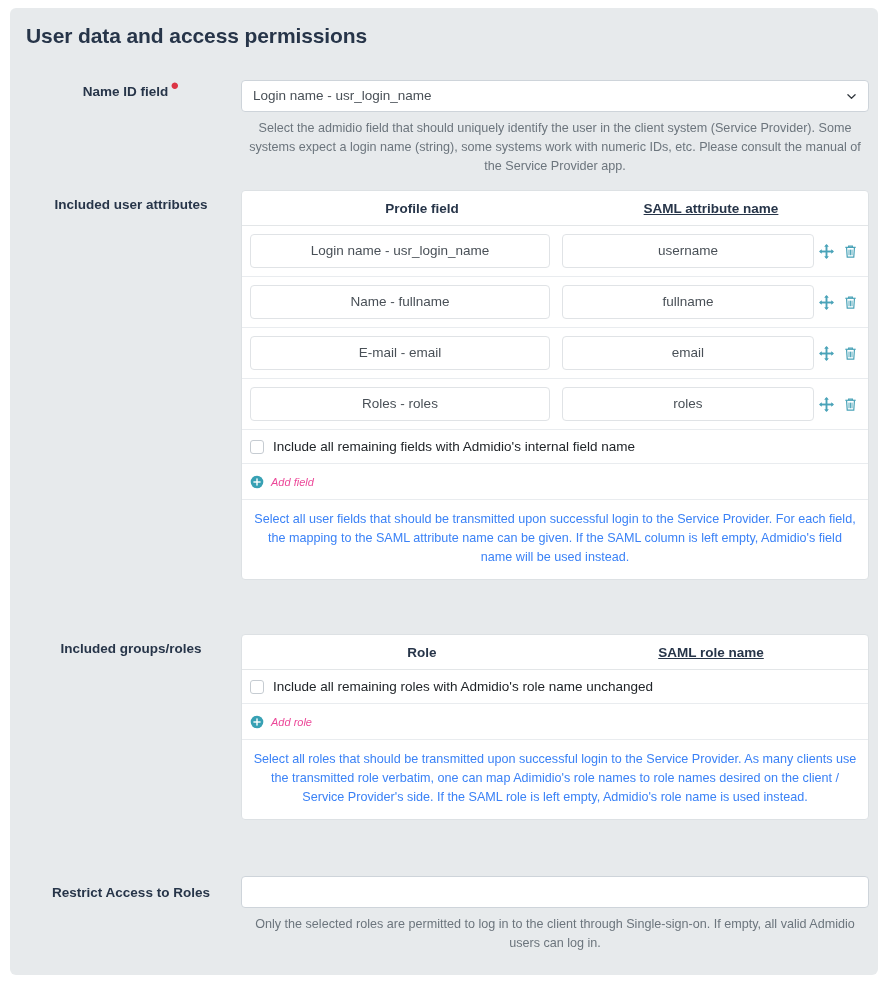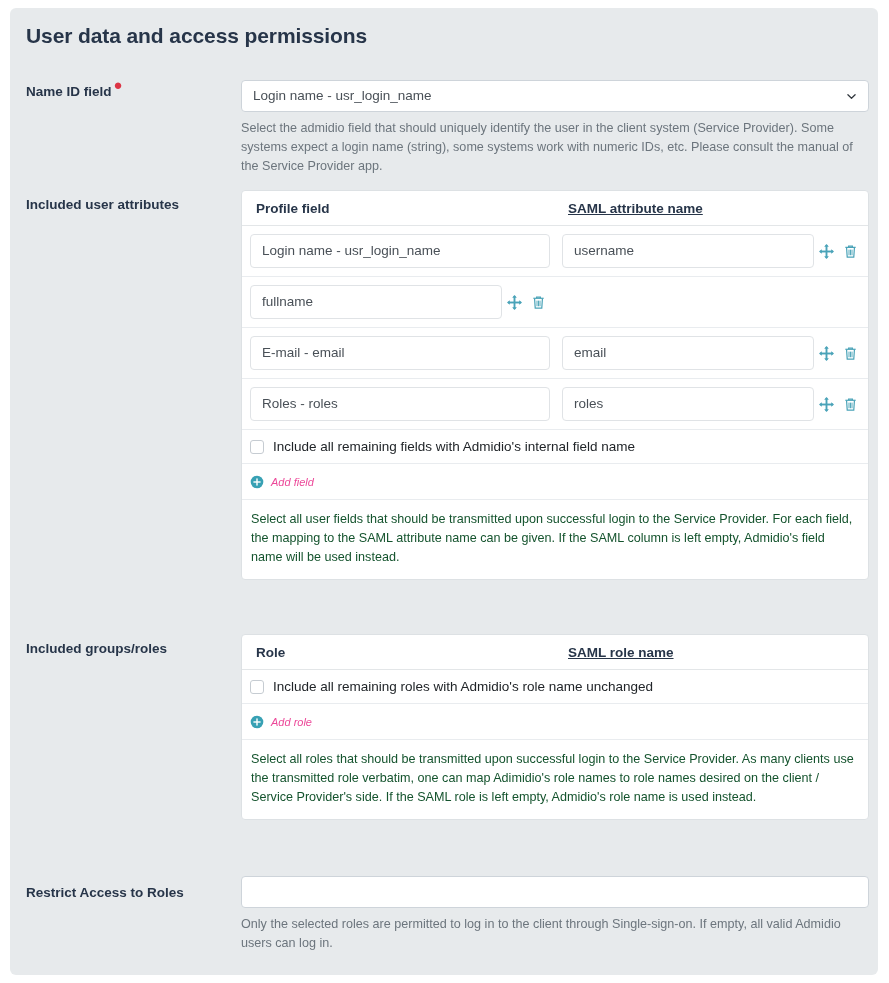--- a/index.html
+++ b/index.html
@@ -20,20 +20,21 @@
   .card {
     position: absolute;
     left: 10px;
     top: 8px;
     width: 868px;
     height: 967px;
     background: #e7eaec;
     border-radius: 6px;
     box-sizing: border-box;
     overflow: hidden;
+    text-align: center;
   }
 
   .card-title {
     position: absolute;
     left: 16px;
     top: 16px;
     font-size: 21px;
     font-weight: bold;
     color: #273549;
     letter-spacing: -0.1px;
@@ -111,21 +112,21 @@
     border: 1px solid #dde1e4;
     border-radius: 4px;
     box-sizing: border-box;
     overflow: hidden;
   }
   .panel-head {
     display: flex;
     height: 34px;
     align-items: center;
     border-bottom: 1px solid #e3e6e8;
-    padding: 0 14px;
+    padding: 0 24px;
   }
   .th {
     font-size: 13.5px;
     font-weight: bold;
     color: #273549;
   }
   .th.col1 { width: 312px; padding-left: 0px; }
   .th.col2 { flex: 1; text-decoration: underline; }
 
   .panel-row {
@@ -206,21 +207,21 @@
     font-size: 11px;
     color: #ec4899;
     font-style: italic;
   }
 
   
   .panel-note {
     padding: 10px 9px 12px 9px;
     font-size: 12.6px;
     line-height: 19px;
-    color: #14532d;
+    color: #3b82f6;
   }
 
   
   .text-input {
     height: 32px;
     background: #ffffff;
     border: 1px solid #ced4da;
     border-radius: 4px;
     box-sizing: border-box;
     font-size: 13.5px;
@@ -284,20 +285,21 @@
                     <path d="M6 3.5 V2.2 H10 V3.5"></path>
                     <path d="M3.8 3.8 L4.5 14 H11.5 L12.2 3.8"></path>
                     <path d="M6.4 6 V12 M8 6 V12 M9.6 6 V12" stroke-width="1"></path>
                   </g>
                 </svg>
             </span>
           </div>
         </div>
 
         <div class="panel-row">
+          <div class="cell-input c1">Name - fullname</div>
           <div class="cell-input c2">fullname</div>
           <div class="row-icons">
             <span class="icon-btn">
               <svg width="15" height="15" viewBox="0 0 16 16">
                   <g fill="#4aa3b8">
                     <rect x="7" y="1" width="2" height="14"></rect>
                     <rect x="1" y="7" width="14" height="2"></rect>
                     <polygon points="8,0 5.5,3 10.5,3"></polygon>
                     <polygon points="8,16 5.5,13 10.5,13"></polygon>
                     <polygon points="0,8 3,5.5 3,10.5"></polygon>

